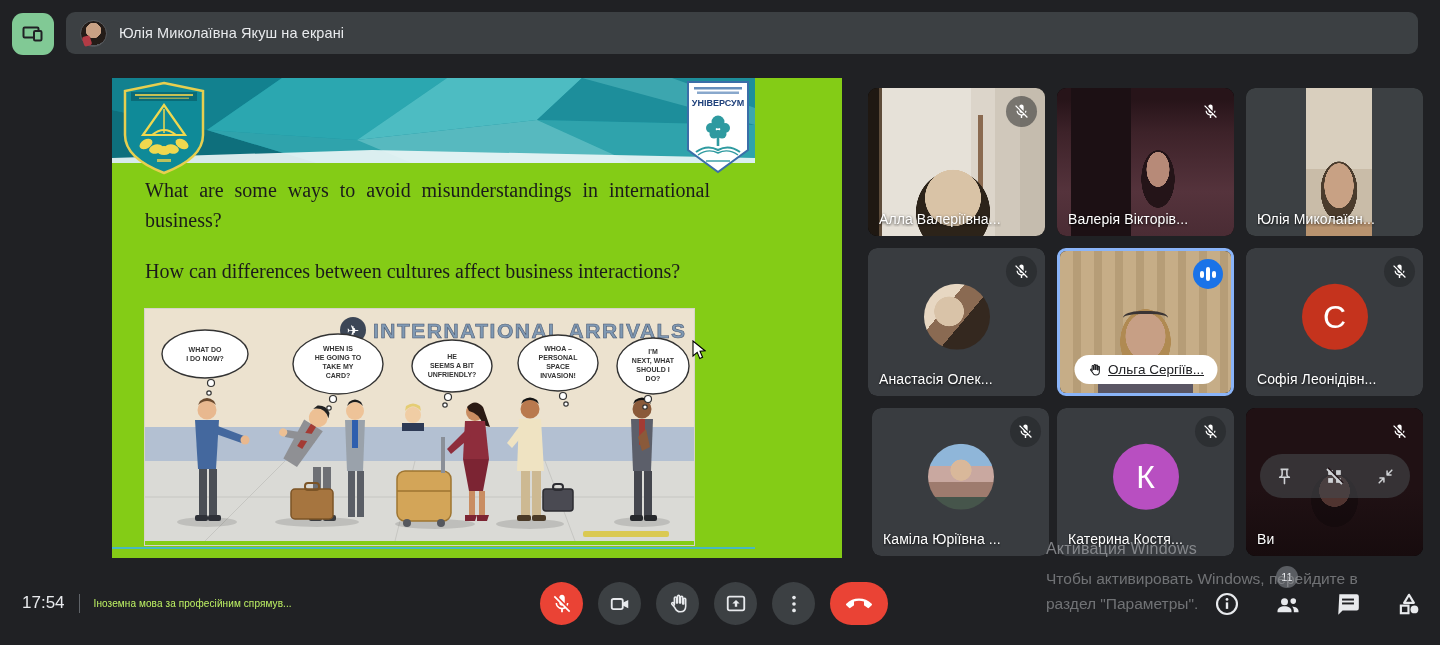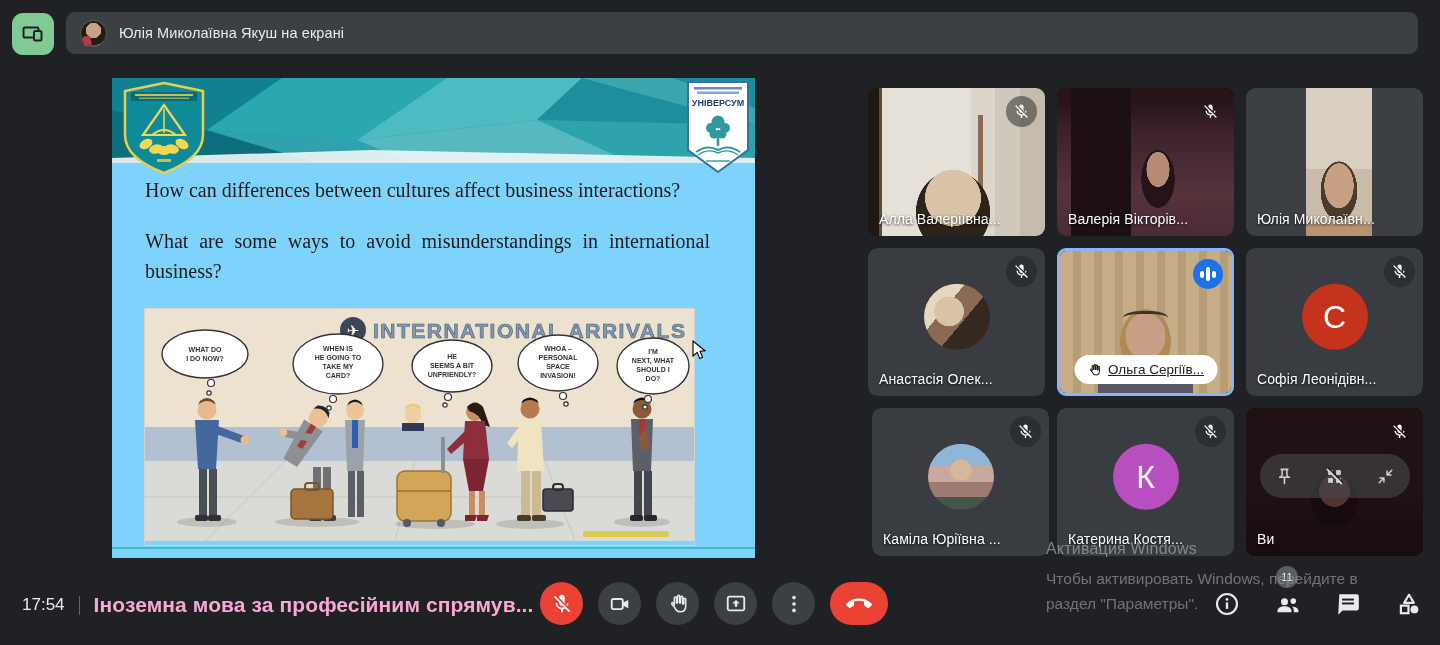--- a/index.html
+++ b/index.html
@@ -23,21 +23,21 @@
   .pill-avatar {
     width:27px; height:27px; border-radius:50%;
     background:radial-gradient(circle at 50% 38%, #c9a184 0 38%, #241c18 39% 72%, #55585c 73%);
     border:1px solid #55585c; flex:0 0 auto;
   }
   .pill-avatar::after{ content:""; display:block; width:8px; height:10px; margin:15px 0 0 2px;
     background:#b23b45; border-radius:2px; transform:rotate(-18deg); }
   .pill-text { color:#e8eaed; font-size:14.5px; font-weight:500; letter-spacing:.1px; }
 
   
-  .slide { position:absolute; left:112px; top:78px; width:643px; height:480px; background:#7dd3fc; }
+  .slide { position:absolute; left:112px; top:78px; width:730px; height:480px; background:#84cc16; }
   .slide-header { position:absolute; left:0; top:0; width:643px; height:85px; }
   .crest  { position:absolute; left:7px;  top:3px; }
   .badge  { position:absolute; left:574px; top:2px; }
   .slide-questions { position:absolute; left:33px; top:97px; width:565px; }
   .slide-questions p {
     font-family:"Liberation Serif", serif; font-size:20px; line-height:1.5;
     color:#1b1b1b; text-align:justify; margin-bottom:21px;
   }
   .cartoon { position:absolute; left:32px; top:230px; border:1px solid #d7d3cb; }
   .slide-line { position:absolute; left:0; top:469px; width:643px; height:2px; background:#49b8c2; }
@@ -119,21 +119,21 @@
 
   
   .watermark { position:absolute; left:1046px; top:540px; pointer-events:none; z-index:30; }
   .wm1 { font-size:16px; font-weight:400; color:#9b9da1; opacity:.78; letter-spacing:.2px; }
   .wm2 { margin-top:8px; font-size:15.5px; color:#909295; opacity:.72; line-height:25px; width:330px; }
 
   
   .bottom-left { position:absolute; left:22px; top:593px; display:flex; align-items:center; gap:14px; }
   .time { color:#e8eaed; font-size:17px; font-weight:500; }
   .vdiv { width:1px; height:19px; background:#5f6368; }
-  .meeting-name { color:#f9a8d4; font-size:21px; font-weight:700; letter-spacing:.1px; }
+  .meeting-name { color:#bef264; font-size:10px; font-weight:400; letter-spacing:.1px; }
 
   .controls { position:absolute; left:540px; top:582px; display:flex; align-items:center; gap:15px; }
   .ctl { width:43px; height:43px; border-radius:50%; background:#3c4043;
     display:flex; align-items:center; justify-content:center; }
   .ctl.danger { background:#ea4335; }
   .ctl.end { width:58px; border-radius:22px; }
 
   .panel-icons { position:absolute; left:1212px; top:589px; width:212px; display:flex;
     align-items:center; justify-content:space-between; }
   .picon { position:relative; width:30px; height:30px; display:flex; align-items:center; justify-content:center; }
@@ -209,22 +209,22 @@
             <circle cx="36" cy="54" r="4.5"></circle>
         </g>
         <rect x="30.7" y="50" width="2.6" height="16" fill="#2e9aa0"></rect>
         <path d="M10 72 Q21 64 32 70 Q43 64 54 72" fill="none" stroke="#2e9aa0" stroke-width="2"></path>
         <path d="M12 75 Q22 68 32 73 Q42 68 52 75" fill="none" stroke="#2e9aa0" stroke-width="1.4"></path>
         <rect x="20" y="80" width="24" height="2" fill="#2e9aa0" opacity=".7"></rect>
       </svg>
     </div>
 
     <div class="slide-questions">
+      <p>What are some ways to avoid misunderstandings in international business?</p>
       <p>How can differences between cultures affect business interactions?</p>
-      <p>What are some ways to avoid misunderstandings in international business?</p>
     </div>
 
     <div class="cartoon">
       <svg width="549" height="232" viewBox="0 0 549 232">
         <rect width="549" height="232" fill="#ece2cf"></rect>
         <rect x="0" y="118" width="549" height="34" fill="#b3c0d2"></rect>
         <rect x="0" y="152" width="549" height="80" fill="#dadad6"></rect>
         <line x1="0" y1="188" x2="549" y2="188" stroke="#c6c6c2" stroke-width="1"></line>
         <line x1="60" y1="232" x2="140" y2="152" stroke="#c6c6c2" stroke-width="1"></line>
         <line x1="250" y1="232" x2="270" y2="152" stroke="#c6c6c2" stroke-width="1"></line>

